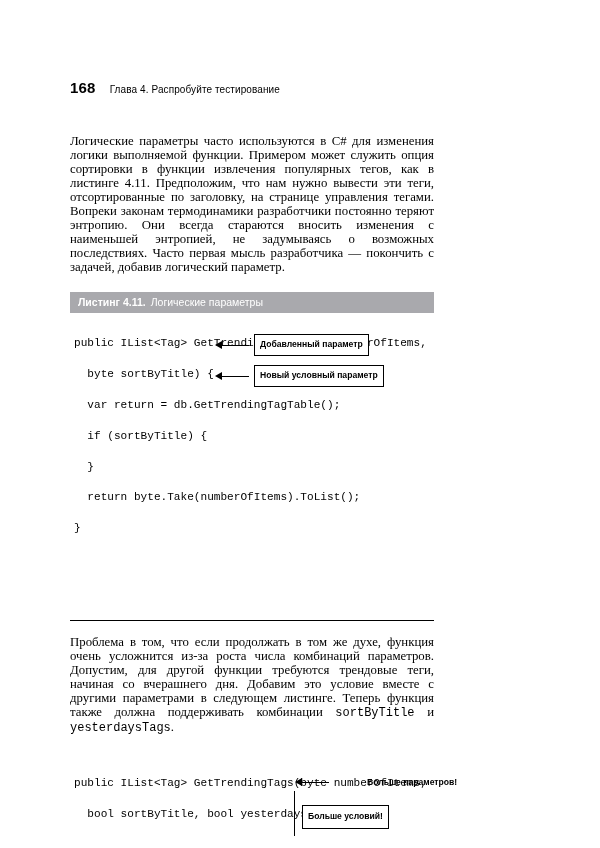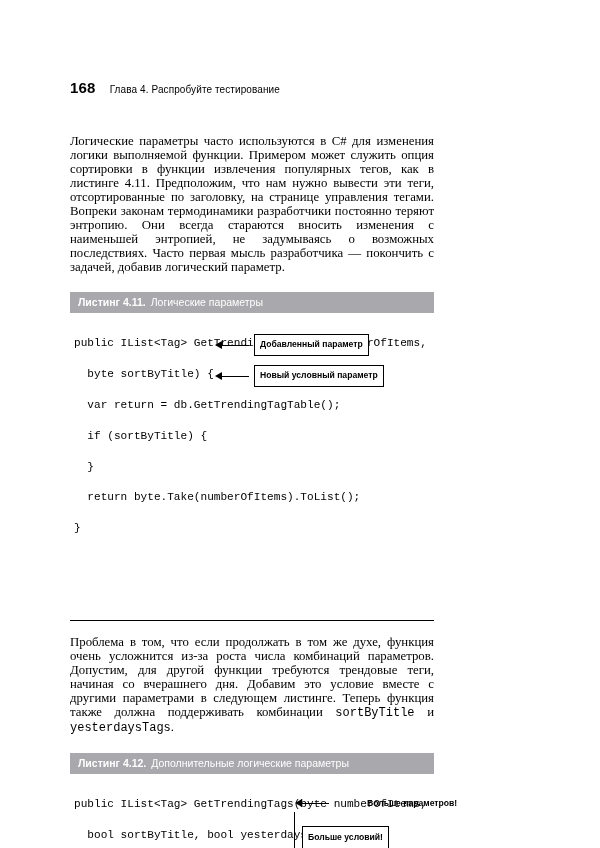--- a/index.html
+++ b/index.html
@@ -179,24 +179,20 @@
       <div class="annot" style="left: 145px; top: 52px;">
         <span class="arrow"></span>
         <span class="box">Новый условный параметр</span>
       </div>
     </div>
   </div>
 
   <p class="body-text"><span>Проблема в том, что если продолжать в том же духе, функция очень усложнится из-за роста числа комбинаций параметров. Допустим, для другой функции требуются трендовые теги, начиная со вчерашнего дня. Добавим это условие вместе с другими параметрами в следующем листинге. Теперь функция также должна поддерживать комбинации </span><span class="mono-inline">sortByTitle</span><span> и </span><span class="mono-inline">yesterdaysTags</span><span>.</span></p>
 
   <div class="listing-block">
-    <div class="listing-bar">
-      <span class="num">Листинг 4.12.</span>
-      <span class="cap">Дополнительные логические параметры</span>
-    </div>
     <div class="code">
 <div class="code-line">public IList&lt;Tag&gt; GetTrendingTags(byte numberOfItems,</div>
 <div class="code-line">  bool sortByTitle, bool yesterdaysTags) {</div>
 
 
 
 
 
 
 

